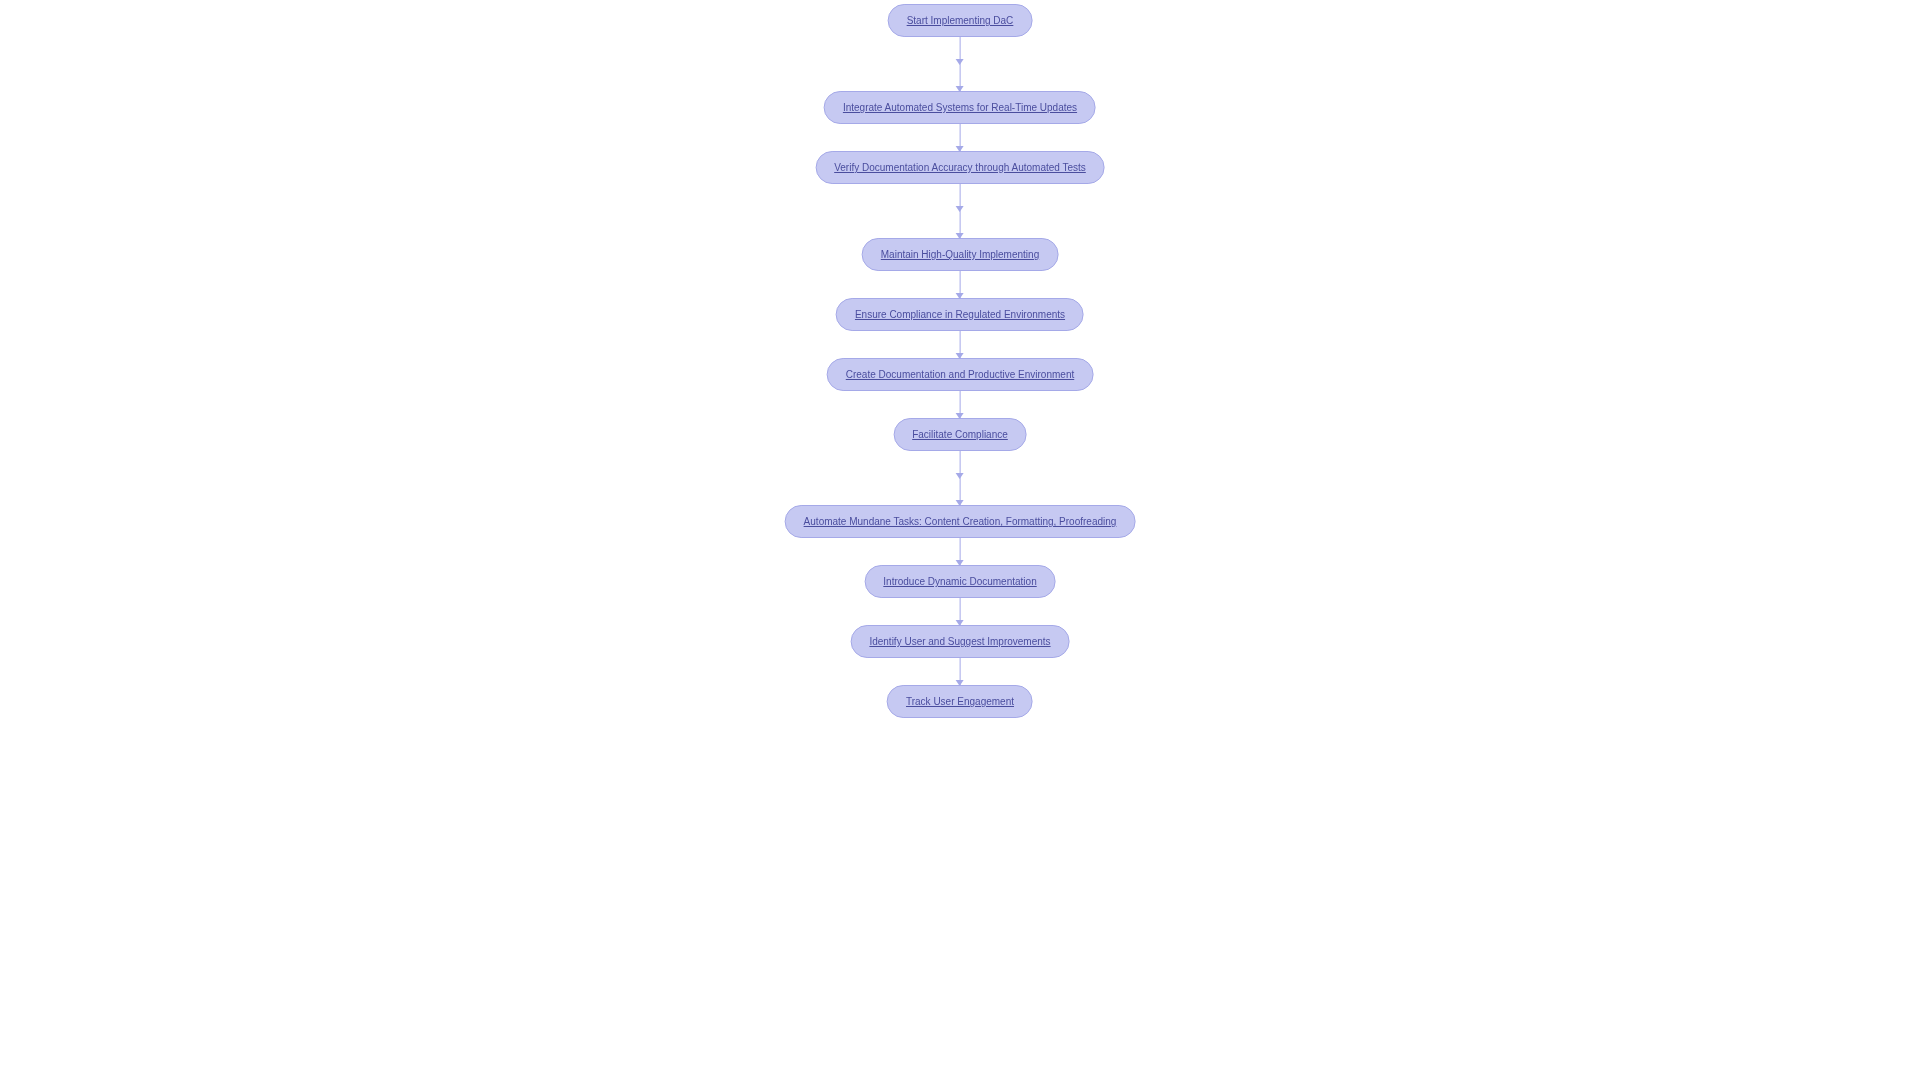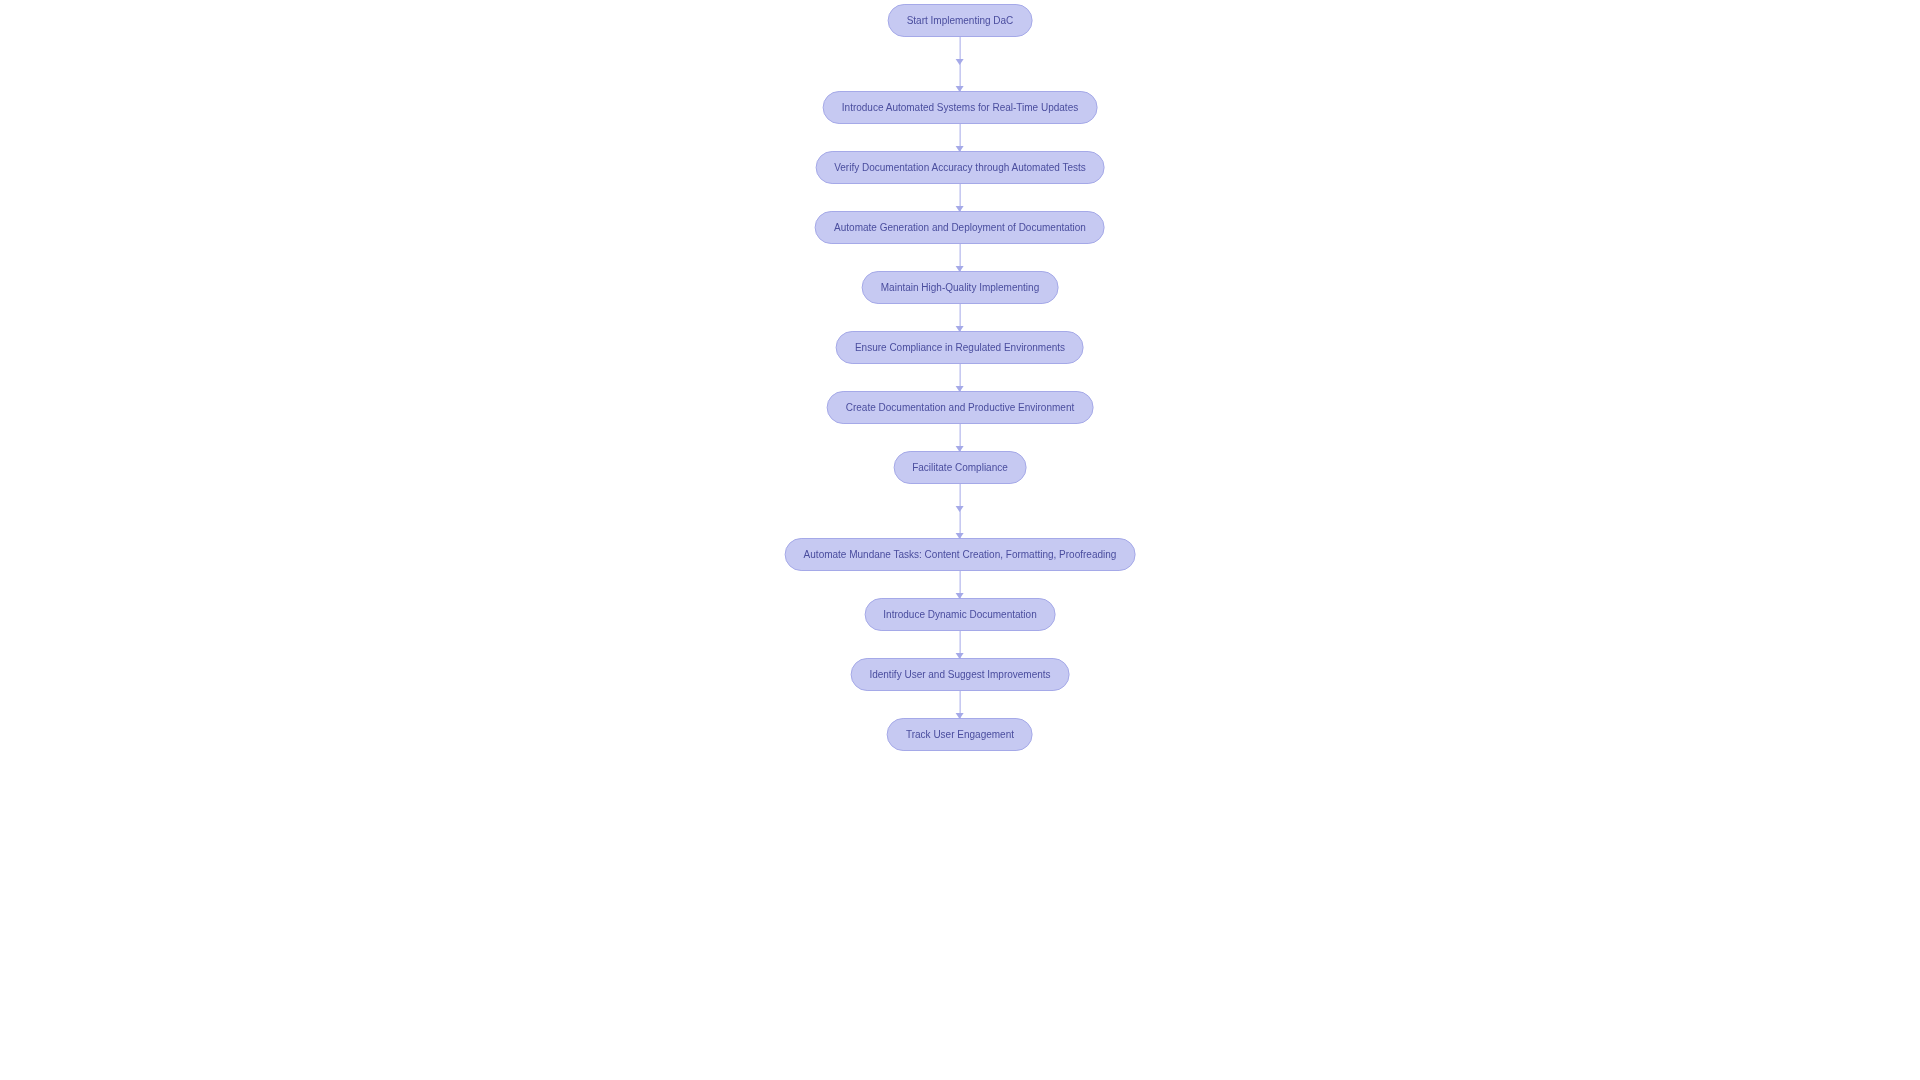--- a/index.html
+++ b/index.html
@@ -30,20 +30,21 @@
       border-radius: 18px;
       padding: 10px 18px;
       font-size: 10px;
       color: #4a4d9e;
       text-align: center;
       white-space: nowrap;
       display: flex;
       align-items: center;
       justify-content: center;
       min-height: 33px;
+      text-decoration: underline;
     }
     .arrow {
       width: 1px;
       height: 20px;
       background: #a5a9e8;
       position: relative;
     }
     .arrow::after {
       content: '';
       position: absolute;
@@ -65,32 +66,29 @@
 
 <div class="flowchart">
   <div class="node">
     <span>Start Implementing DaC</span>
   </div>
   <div class="arrow arrow-gap"></div>
 
   <div class="arrow arrow-gap"></div>
 
   <div class="node">
-    <span>Introduce Automated Systems for Real-Time Updates</span>
+    <span>Integrate Automated Systems for Real-Time Updates</span>
   </div>
   <div class="arrow arrow-gap"></div>
 
   <div class="node">
     <span>Verify Documentation Accuracy through Automated Tests</span>
   </div>
   <div class="arrow arrow-gap"></div>
 
-  <div class="node">
-    <span>Automate Generation and Deployment of Documentation</span>
-  </div>
   <div class="arrow arrow-gap"></div>
 
   <div class="node">
     <span>Maintain High-Quality Implementing</span>
   </div>
   <div class="arrow arrow-gap"></div>
 
   <div class="node">
     <span>Ensure Compliance in Regulated Environments</span>
   </div>

